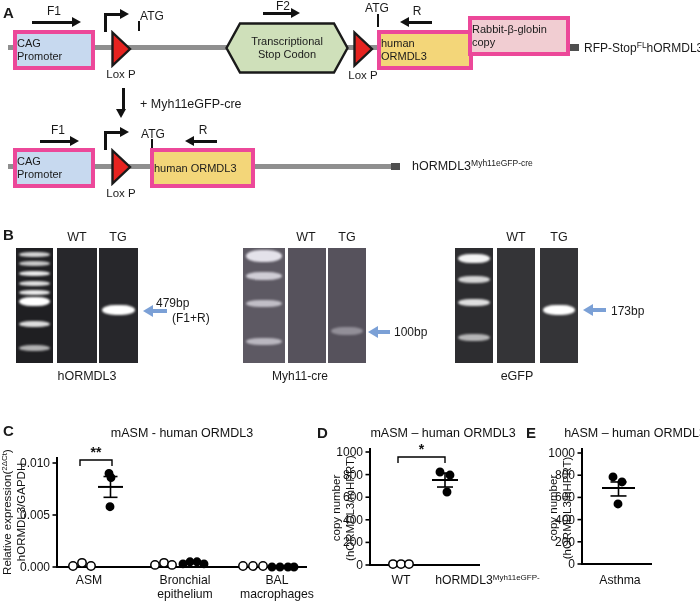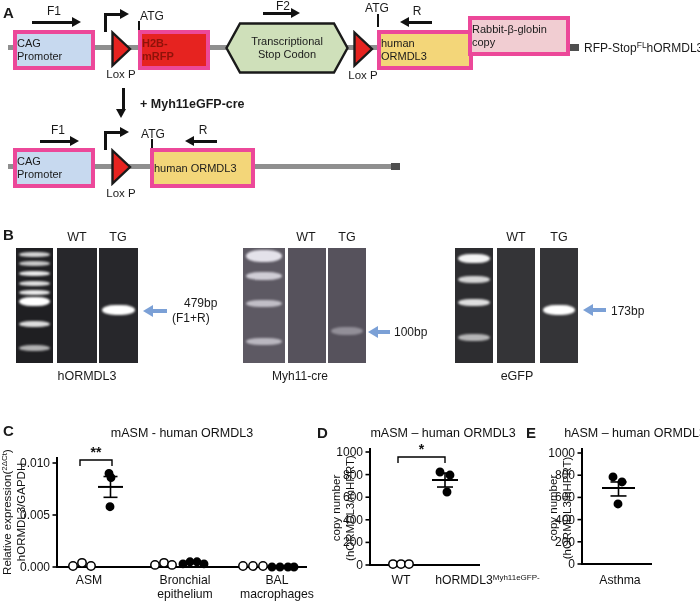--- a/index.html
+++ b/index.html
@@ -4,21 +4,21 @@
 <style>
   :root{ --ann:#7ba0d6; }
   html,body{margin:0;padding:0;background:#fff;}
   body{font-family:"Liberation Sans",sans-serif;color:#1a1a1a;}
   #fig{position:relative;width:700px;height:603px;background:#fff;overflow:hidden;}
   .abs{position:absolute;}
   .panel-letter{font-weight:bold;font-size:15px;}
   .lbl{font-size:12px;white-space:nowrap;}
   .lbl11{font-size:11.5px;white-space:nowrap;}
   .ctr{transform:translateX(-50%);}
-  .bold{font-weight:bold;}
+  .bold{font-weight:normal;}
   .sup{font-size:8.5px;position:relative;top:-4.5px;}
   .gene-box{border:4px solid #ec4899;box-sizing:border-box;display:flex;flex-direction:column;
             align-items:flex-start;justify-content:center;text-align:center;font-size:11px;line-height:1.18;}
   .hex-text{display:flex;flex-direction:column;align-items:center;justify-content:center;
             text-align:center;font-size:11px;line-height:1.18;}
   .backbone{background:#8f8f8f;height:5px;}
   .stub{background:#4f4f4f;height:7px;width:9px;}
   .harrow{height:3px;background:#111;}
   .harrow:after{content:"";position:absolute;right:-9px;top:-4.2px;
     border-left:9px solid #111;border-top:5.6px solid transparent;border-bottom:5.6px solid transparent;}
@@ -65,24 +65,20 @@
   </div>
 
   <svg class="abs" style="left:111px;top:30px" width="21" height="38">
     <polygon points="1.5,2.5 19,19 1.5,35.5" stroke="#1a1a1a" stroke-width="2.4" fill="#e62320"></polygon>
   </svg>
   <div class="abs lbl11 ctr" style="left:121px;top:68px">Lox P</div>
 
   <div class="abs lbl ctr" style="left:152px;top:9px">ATG</div>
   <div class="abs atg-tick" style="left:138px;top:21px;height:10px"></div>
 
-  <div class="abs gene-box" style="left: 138px; top: 30px; width: 72px; height: 40px; color: rgb(143, 18, 9); font-weight: bold; background: rgb(230, 35, 32);">
-    <span>H2B-</span>
-    <span>mRFP</span>
-  </div>
 
   <div class="abs lbl ctr" style="left:283px;top:-1px">F2</div>
   <div class="abs harrow" style="left:263px;top:12px;width:28px"></div>
 
   <svg class="abs" style="left:225px;top:22px" width="124" height="52">
     <polygon points="15,1.5 109,1.5 122.5,26 109,50.5 15,50.5 1.5,26" stroke="#1a1a1a" stroke-width="2.4" fill="#cfe0ba"></polygon>
   </svg>
   <div class="abs hex-text" style="left:225px;top:22px;width:124px;height:52px">
     <span>Transcriptional</span>
     <span>Stop Codon</span>
@@ -142,41 +138,44 @@
   <div class="abs atg-tick" style="left:151px;top:139px;height:10px"></div>
 
   <div class="abs lbl ctr" style="left:203px;top:123px">R</div>
   <div class="abs harrow-l" style="left:194px;top:140px;width:23px"></div>
 
   <div class="abs gene-box" style="left: 150px; top: 148px; width: 105px; height: 40px; background: rgb(243, 214, 121);">
     <span>human ORMDL3</span>
   </div>
 
 
+  <div class="abs" style="left:412px;top:159px;font-size:12.5px;white-space:nowrap">
+    <span>hORMDL3</span><span class="sup">Myh11eGFP-cre</span>
+  </div>
 
   <div class="abs panel-letter" style="left:3px;top:226px">B</div>
 
   <div class="abs lbl ctr" style="left:77px;top:230px;font-size:12.5px">WT</div>
   <div class="abs lbl ctr" style="left:118px;top:230px;font-size:12.5px">TG</div>
   <div class="lane" style="left: 16px; top: 248px; width: 37px; height: 115px; background: rgb(31, 31, 34);">
       <div class="band" style="top: 4px; height: 5px; opacity: 0.8; background: rgb(255, 255, 255);"></div>
       <div class="band" style="top: 13px; height: 5px; opacity: 0.75; background: rgb(255, 255, 255);"></div>
       <div class="band" style="top: 23px; height: 5px; opacity: 0.9; background: rgb(255, 255, 255);"></div>
       <div class="band" style="top: 33px; height: 5px; opacity: 0.85; background: rgb(255, 255, 255);"></div>
       <div class="band" style="top: 42px; height: 5px; opacity: 0.9; background: rgb(255, 255, 255);"></div>
       <div class="band" style="top: 49px; height: 9px; opacity: 1; background: rgb(255, 255, 255);"></div>
       <div class="band" style="top: 73px; height: 6px; opacity: 0.85; background: rgb(255, 255, 255);"></div>
       <div class="band" style="top: 97px; height: 6px; opacity: 0.65; background: rgb(255, 255, 255);"></div>
     </div>
   <div class="lane" style="left: 57px; top: 248px; width: 40px; height: 115px; background: rgb(39, 39, 43);"></div>
   <div class="lane" style="left: 99px; top: 248px; width: 39px; height: 115px; background: rgb(39, 39, 43);">
       <div class="band" style="top: 57px; height: 10px; opacity: 1; background: rgb(255, 255, 255);"></div>
     </div>
   <div class="gel-arrow" style="left:152px;top:309px;width:15px"></div>
-  <div class="abs lbl" style="left:184px;top:296px">479bp</div>
+  <div class="abs lbl" style="left:156px;top:296px">479bp</div>
   <div class="abs lbl" style="left:172px;top:311px">(F1+R)</div>
   <div class="abs lbl ctr" style="left:87px;top:369px;font-size:12.5px">hORMDL3</div>
 
   <div class="abs lbl ctr" style="left:306px;top:230px;font-size:12.5px">WT</div>
   <div class="abs lbl ctr" style="left:347px;top:230px;font-size:12.5px">TG</div>
   <div class="lane" style="left: 243px; top: 248px; width: 42px; height: 115px; background: rgb(93, 89, 99);">
       <div class="band" style="top: 2px; height: 12px; opacity: 0.95; background: rgb(236, 234, 242);"></div>
       <div class="band" style="top: 24px; height: 8px; opacity: 0.8; background: rgb(236, 234, 242);"></div>
       <div class="band" style="top: 52px; height: 7px; opacity: 0.7; background: rgb(236, 234, 242);"></div>
       <div class="band" style="top: 90px; height: 7px; opacity: 0.65; background: rgb(236, 234, 242);"></div>

